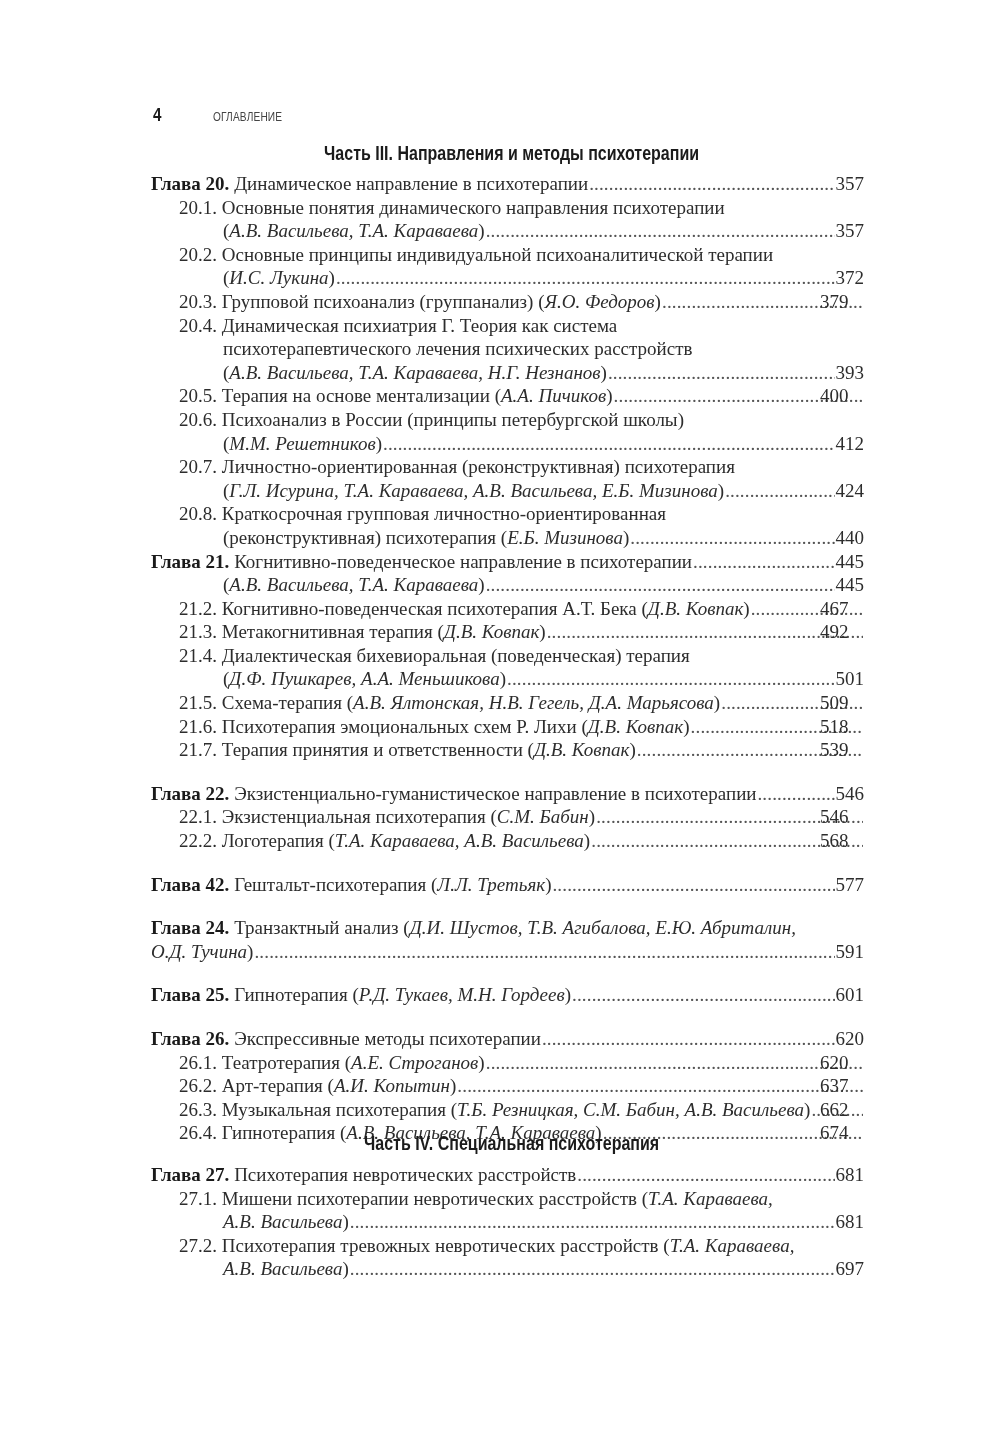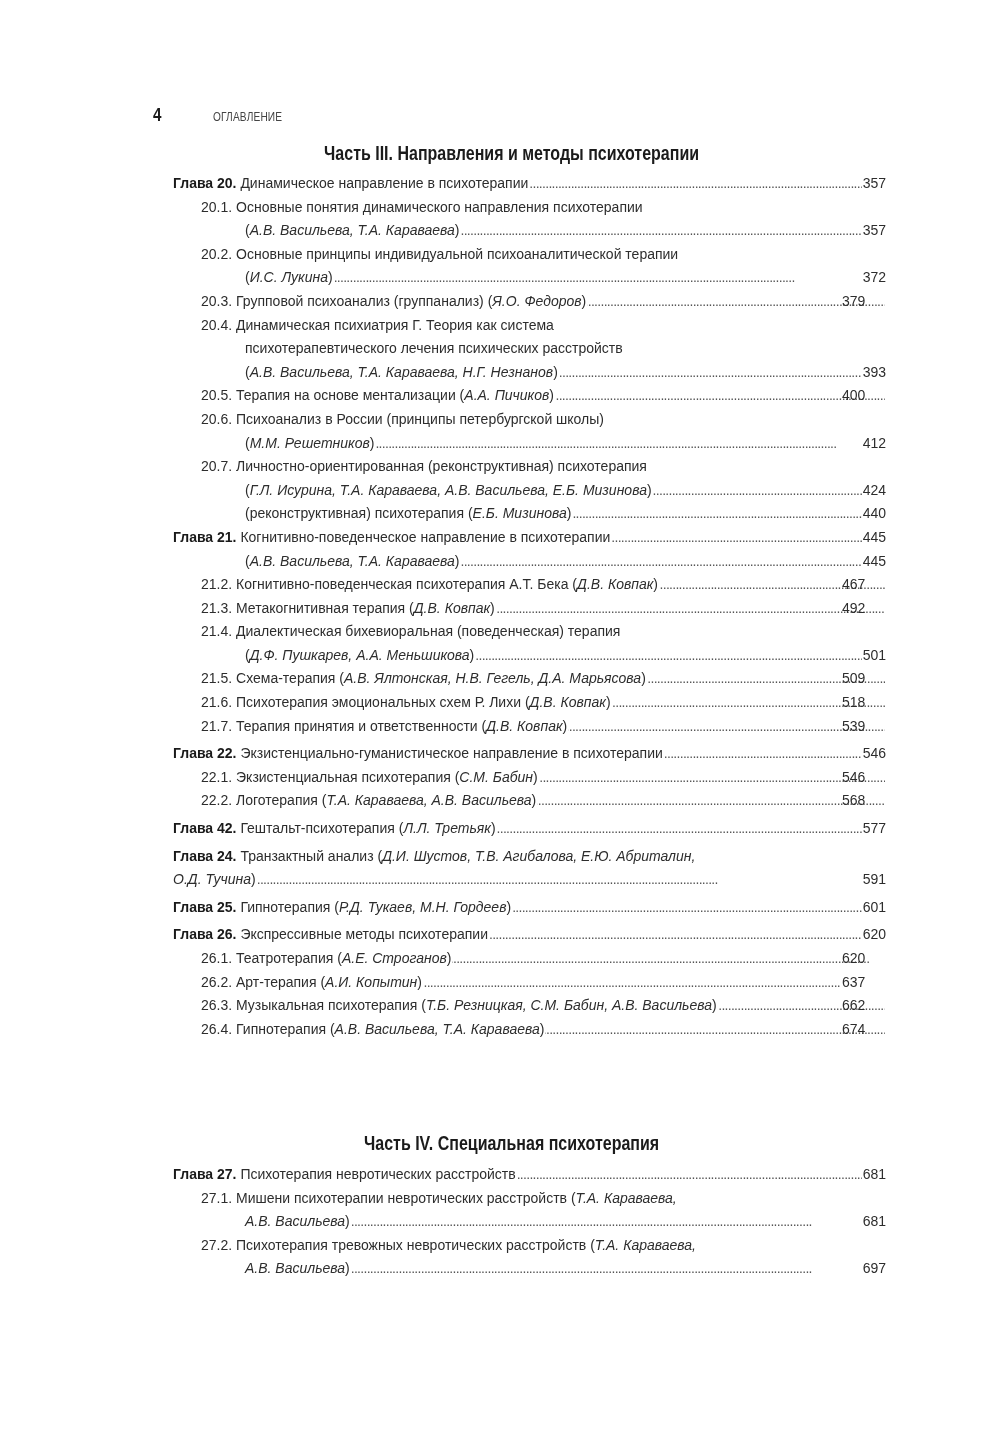--- a/index.html
+++ b/index.html
@@ -1,25 +1,25 @@
 <!DOCTYPE html>
 <html><head>
   <meta charset="utf-8">
   <style>
     html, body { margin: 0; padding: 0; background: #ffffff; }
     body { width: 1000px; height: 1429px; position: relative; overflow: hidden; color: #2a2a2a; }
     .running-head { position: absolute; top: 104px; left: 153px; height: 24px; display: flex; align-items: baseline; }
     .page-num { font-family: "Liberation Sans", sans-serif; font-weight: bold; font-size: 19px; color: #1a1a1a; transform: scaleX(0.8); transform-origin: left; width: 60px; }
     .head-label { font-family: "Liberation Sans", sans-serif; font-size: 13px; color: #444; letter-spacing: 0.2px; transform: scaleX(0.78); transform-origin: left; }
     .part-title { position: absolute; left: 0; width: 1023px; text-align: center; font-family: "Liberation Sans", sans-serif; font-weight: bold; font-size: 19.5px; color: #1b1b1b; transform: scaleX(0.82); transform-origin: 512px 0; }
-    .toc { position: absolute; left: 173px; width: 713px; font-family: Liberation Sans, sans-serif; font-size: 14px; color: #2d2d2d; }
+    .toc { position: absolute; left: 151px; width: 713px; font-family: Liberation Serif, serif; font-size: 19px; color: #2d2d2d; }
     .entry { position: relative; line-height: 23.6px; }
     .entry.chapter { padding-left: 0; }
     .entry.section { padding-left: 72px; text-indent: -44px; }
-    .gap { margin-top: 4px; }
+    .gap { margin-top: 20px; }
     .line { display: flex; align-items: baseline; }
     .line .txt { white-space: nowrap; }
     .line .dots { flex: 1; overflow: hidden; white-space: nowrap; margin: 0 1px; color: #555; letter-spacing: 1.2px; }
     .line .dots::after { content: ". . . . . . . . . . . . . . . . . . . . . . . . . . . . . . . . . . . . . . . . . . . . . . . . . . . . . . . . . . . . . . . . . . . . . . . . . . . . . . . . . . . . . . . . . . . . . . . . . . . . . . . . . . . . . . . . . . . . . . . . . . . . . . . . . . . . . . . . . . . . . . . . ."; letter-spacing: -2.3px; }
     .line .pg { white-space: nowrap; }
     .label { font-weight: bold; color: #1a1a1a; }
     .auth { font-style: italic; }
     .sec { display: block; }
   </style>
 </head>
@@ -90,20 +90,21 @@
   </div>
   <div class="entry section">
     <div class="sec"><span>20.7.</span> <span>Личностно-ориентированная (реконструктивная) психотерапия</span></div>
     <div class="line" style="text-indent:0">
         <span class="txt">(<span class="auth">Г.Л. Исурина, Т.А. Караваева, А.В. Васильева, Е.Б. Мизинова</span>) </span>
         <span class="dots"></span>
         <span class="pg">424</span>
       </div>
   </div>
   <div class="entry section">
+    <div class="sec"><span>20.8.</span> <span>Краткосрочная групповая личностно-ориентированная</span></div>
     <div class="line" style="text-indent:0">
         <span class="txt"><span>(реконструктивная) психотерапия</span> (<span class="auth">Е.Б. Мизинова</span>) </span>
         <span class="dots"></span>
         <span class="pg">440</span>
       </div>
   </div>
 
   <div class="entry chapter">
     <div class="line">
         <span class="txt"><span class="label">Глава 21.</span> <span>Когнитивно-поведенческое направление в психотерапии</span></span>

